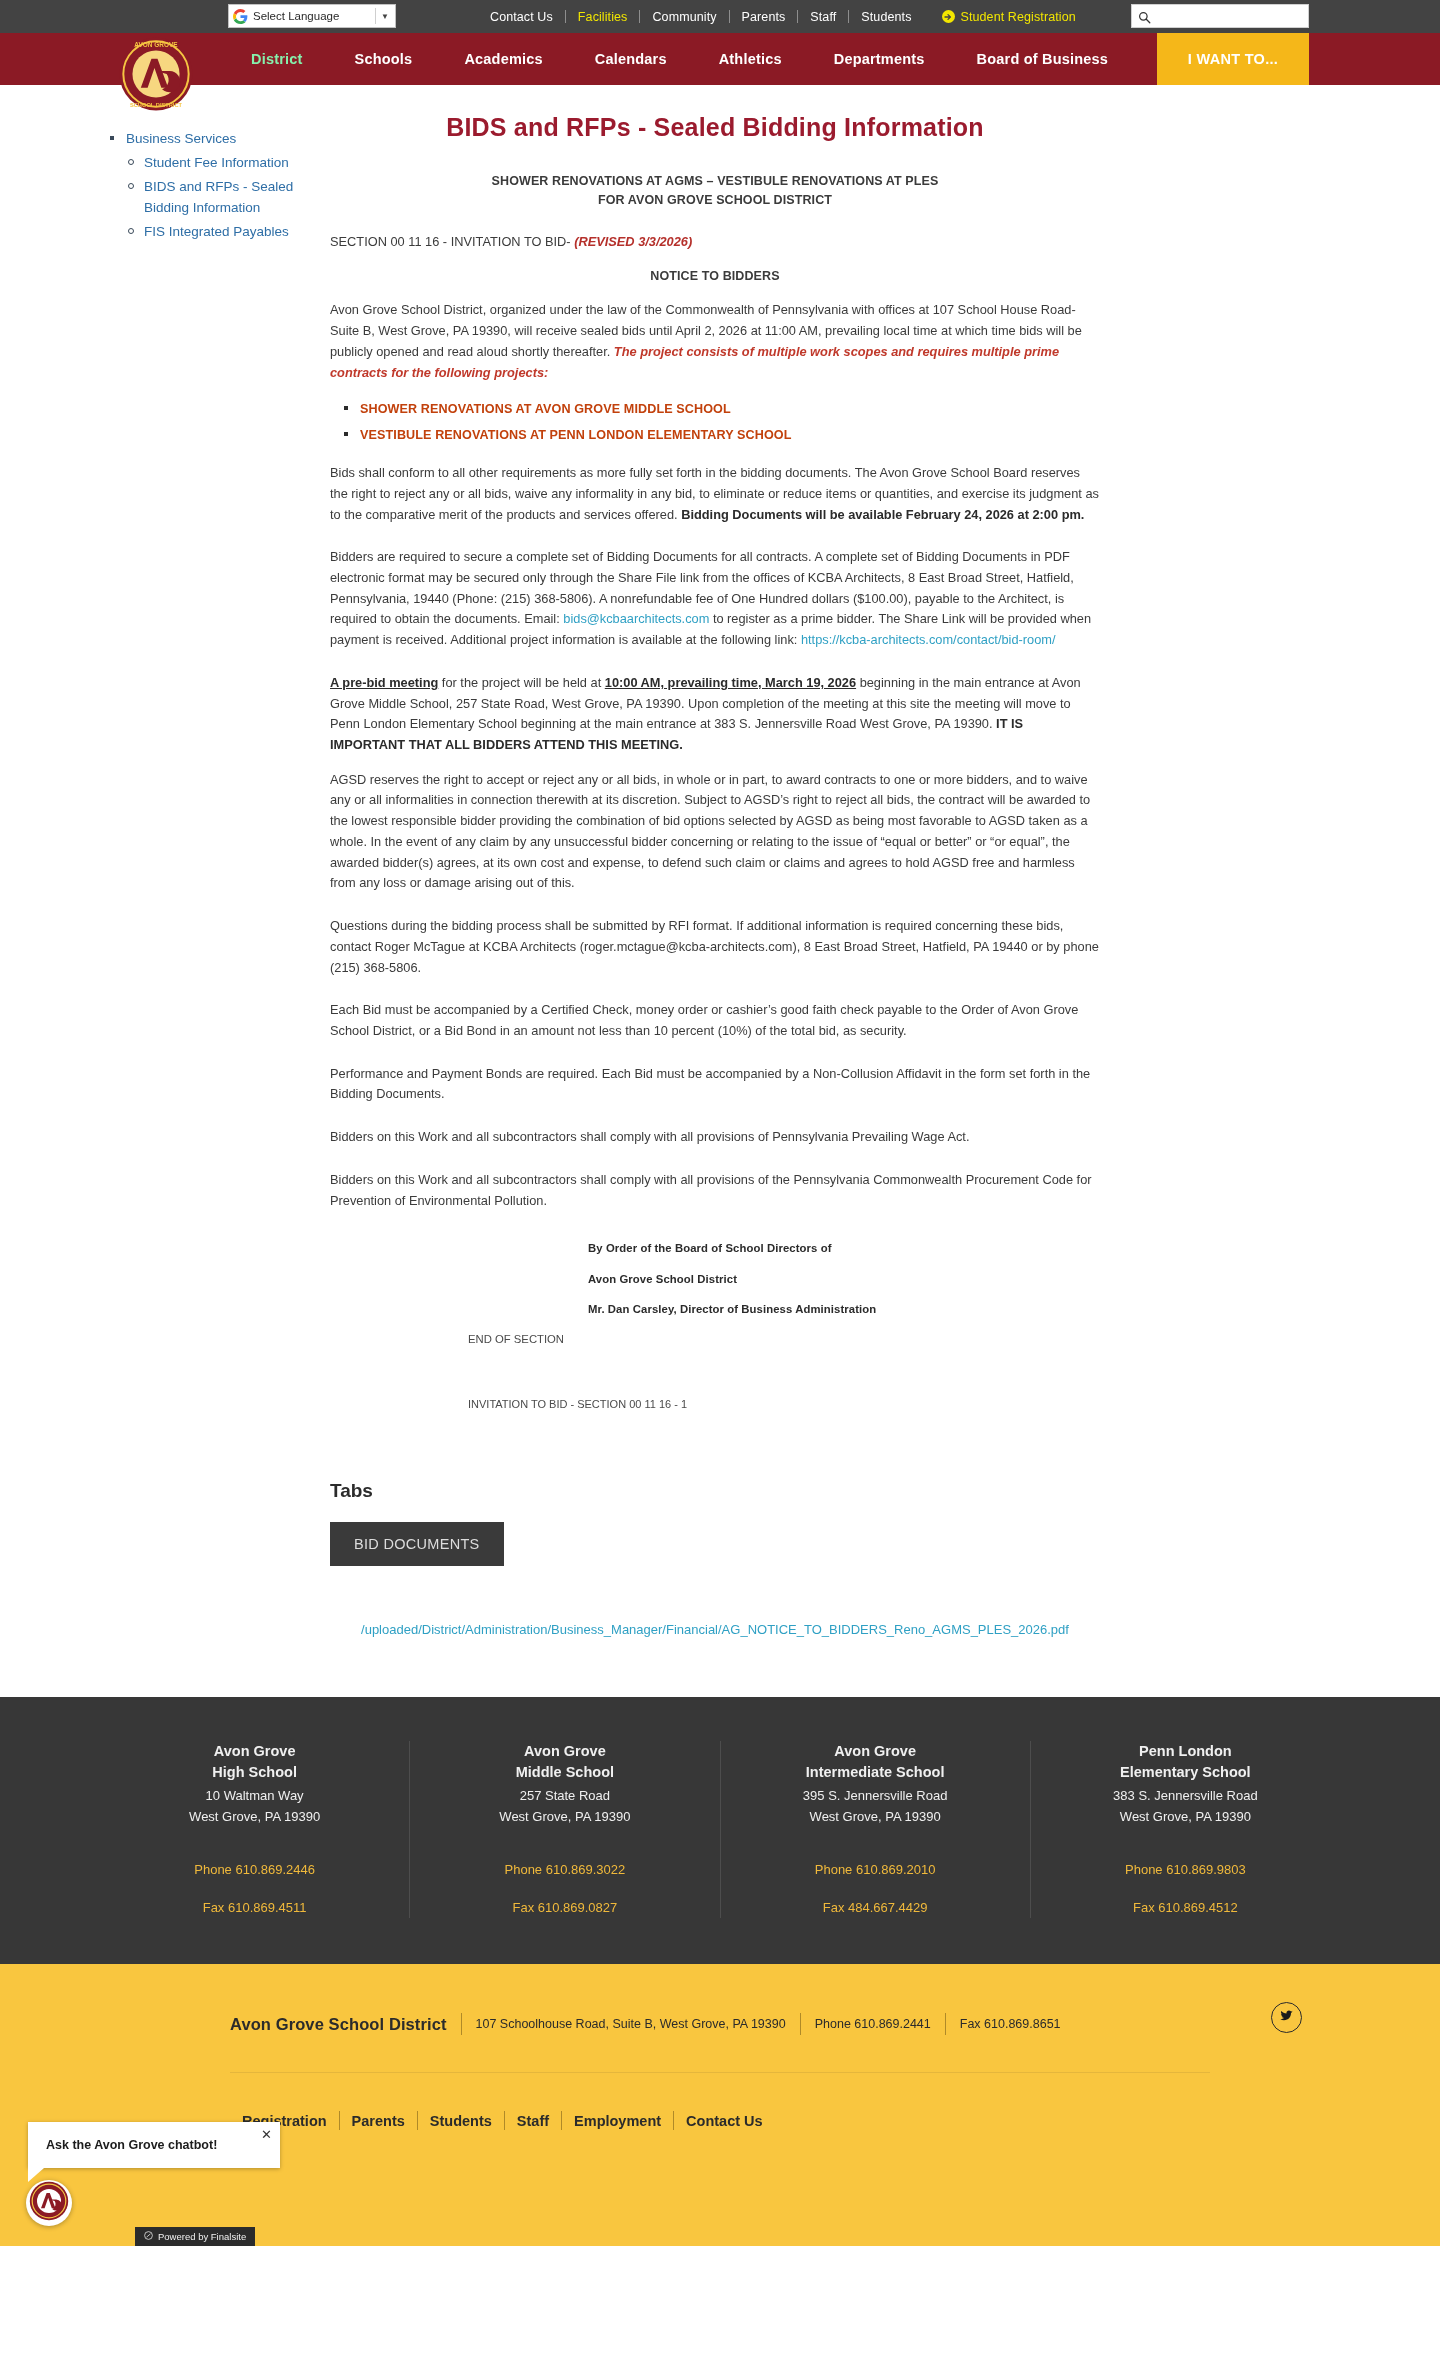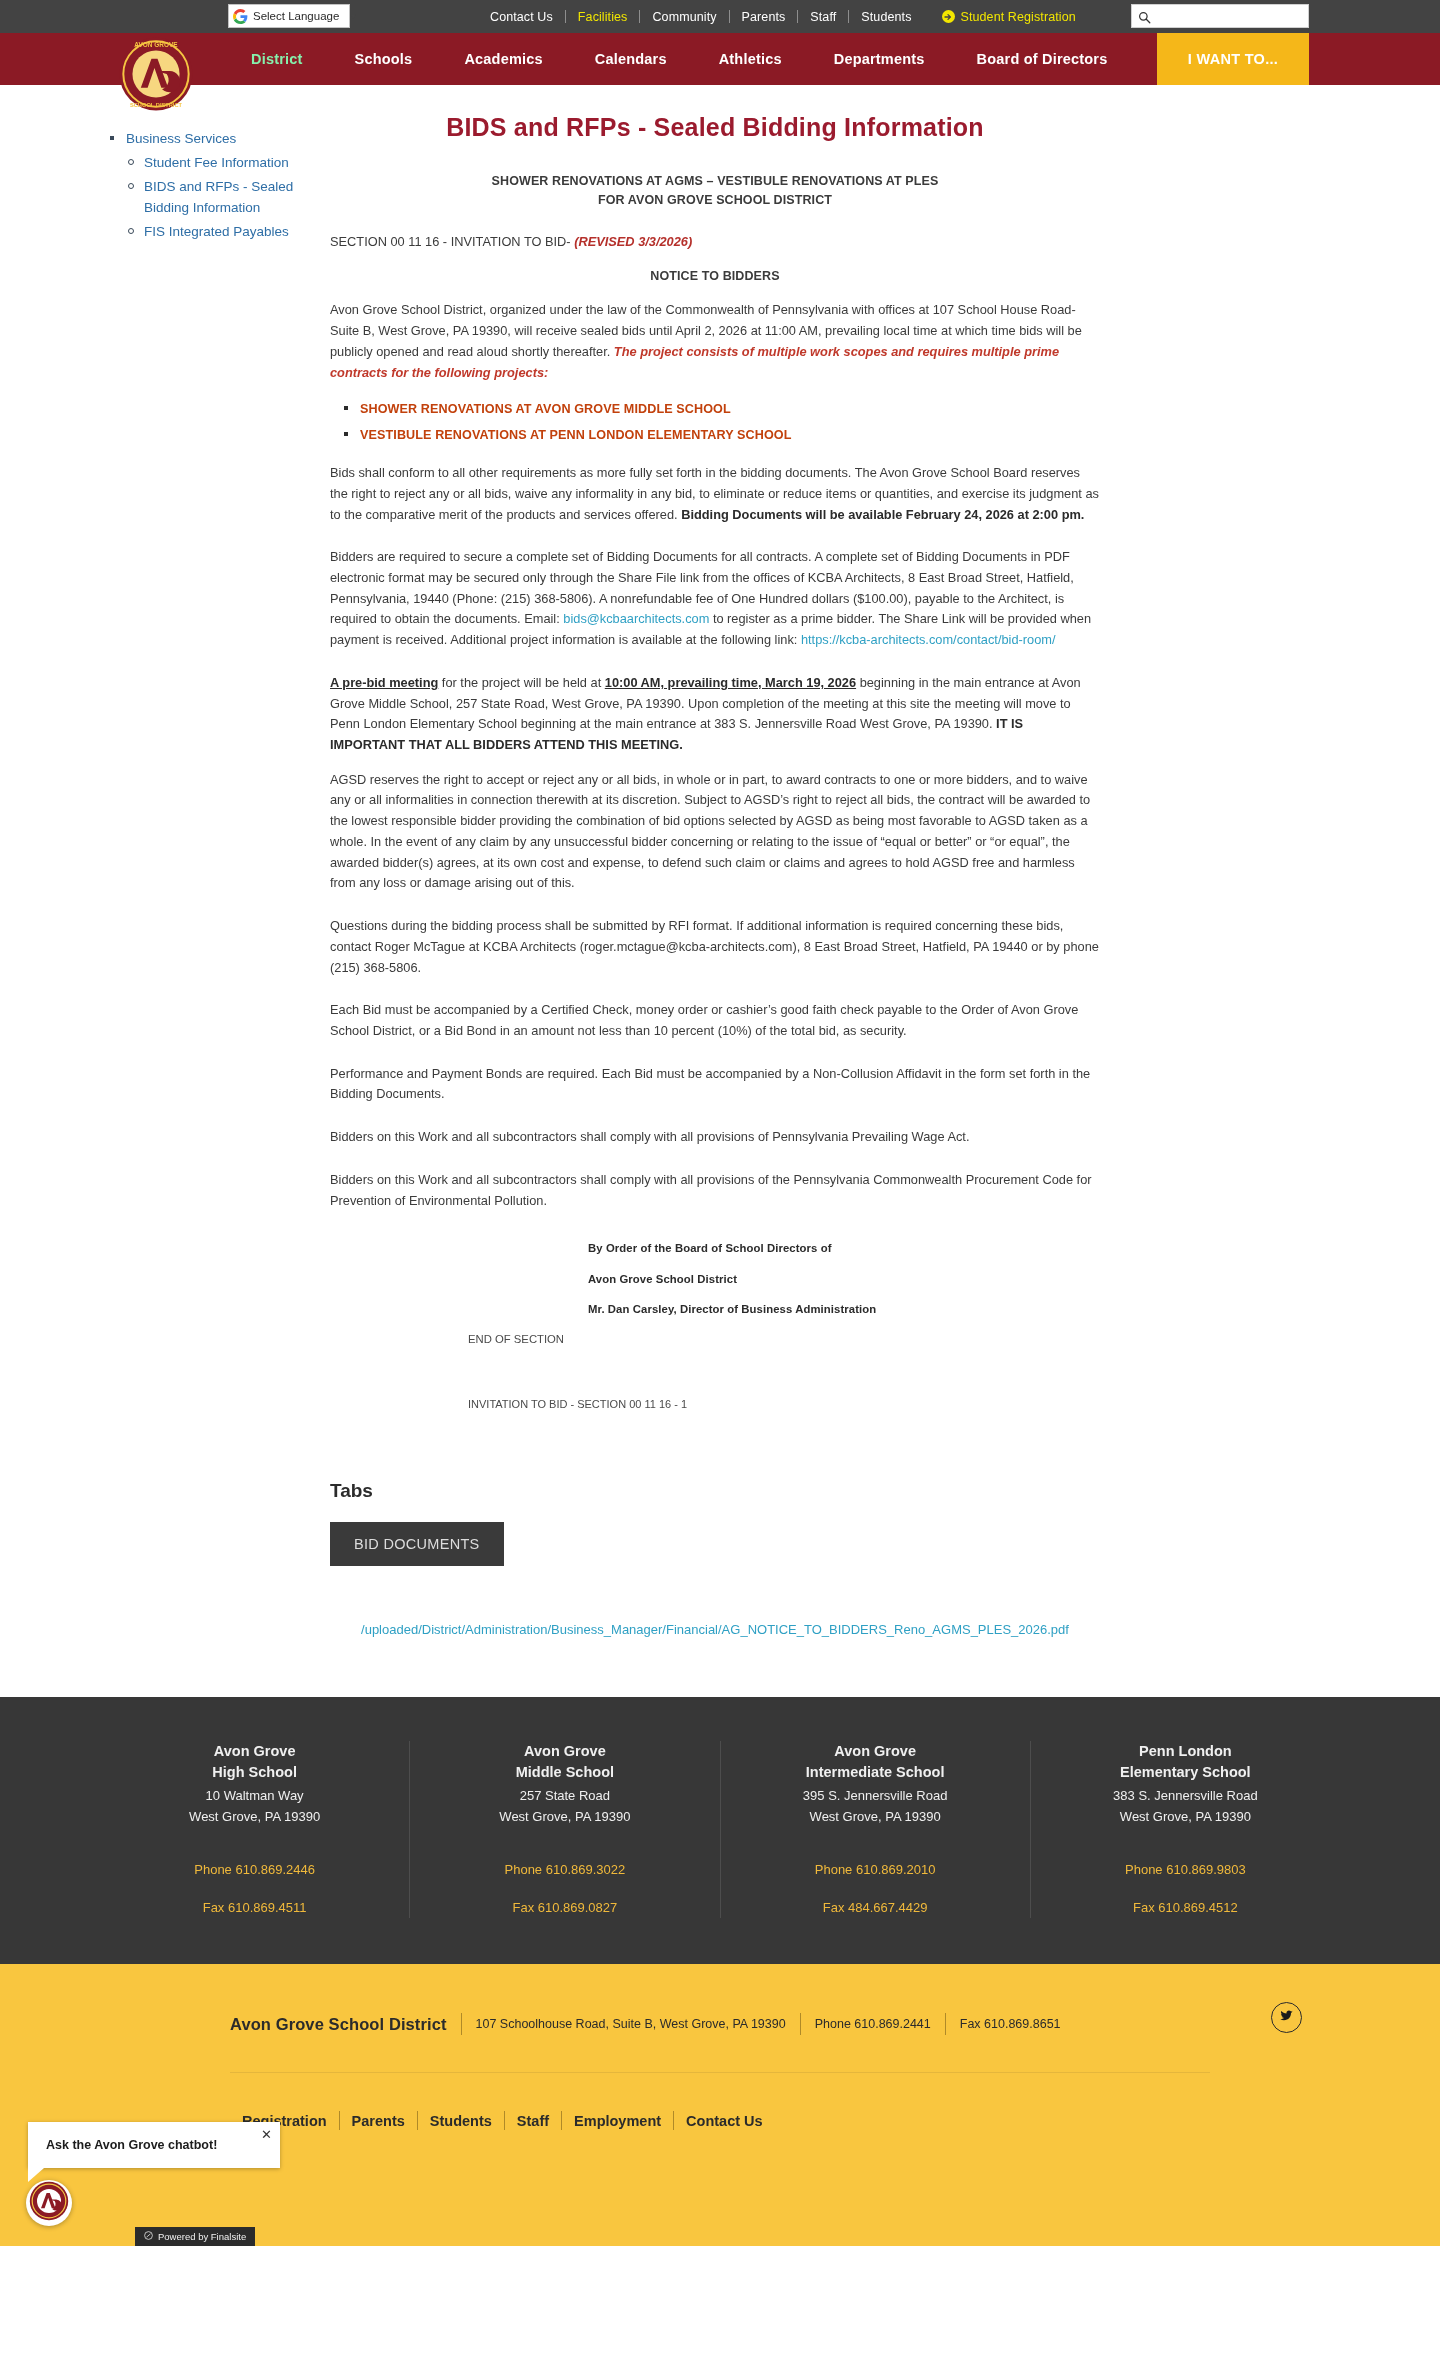--- a/index.html
+++ b/index.html
@@ -16,21 +16,21 @@
     height: 33px;
     background: #434343;
     display: flex;
     align-items: center;
     position: relative;
   }
   .lang-select {
     position: absolute;
     left: 228px;
     top: 4px;
-    width: 122px;
+    width: 168px;
     height: 24px;
     background: #fff;
     border: 1px solid #c2c2c2;
     display: flex;
     align-items: center;
     font-size: 11.5px;
     color: #2b2b2b;
     padding: 0 4px;
   }
   .g-logo {
@@ -422,21 +422,21 @@
     </svg>
   </span>
 
   <div class="nav-items">
     <a href="#" class="active">District</a>
     <a href="#">Schools</a>
     <a href="#">Academics</a>
     <a href="#">Calendars</a>
     <a href="#">Athletics</a>
     <a href="#">Departments</a>
-    <a href="#">Board of Directors</a>
+    <a href="#">Board of Business</a>
   </div>
 
   <a href="#" class="iwant">I WANT TO...</a>
 </div>
 
 <div class="page-wrap">
 
   <nav class="sidebar">
     <ul>
       <li>

